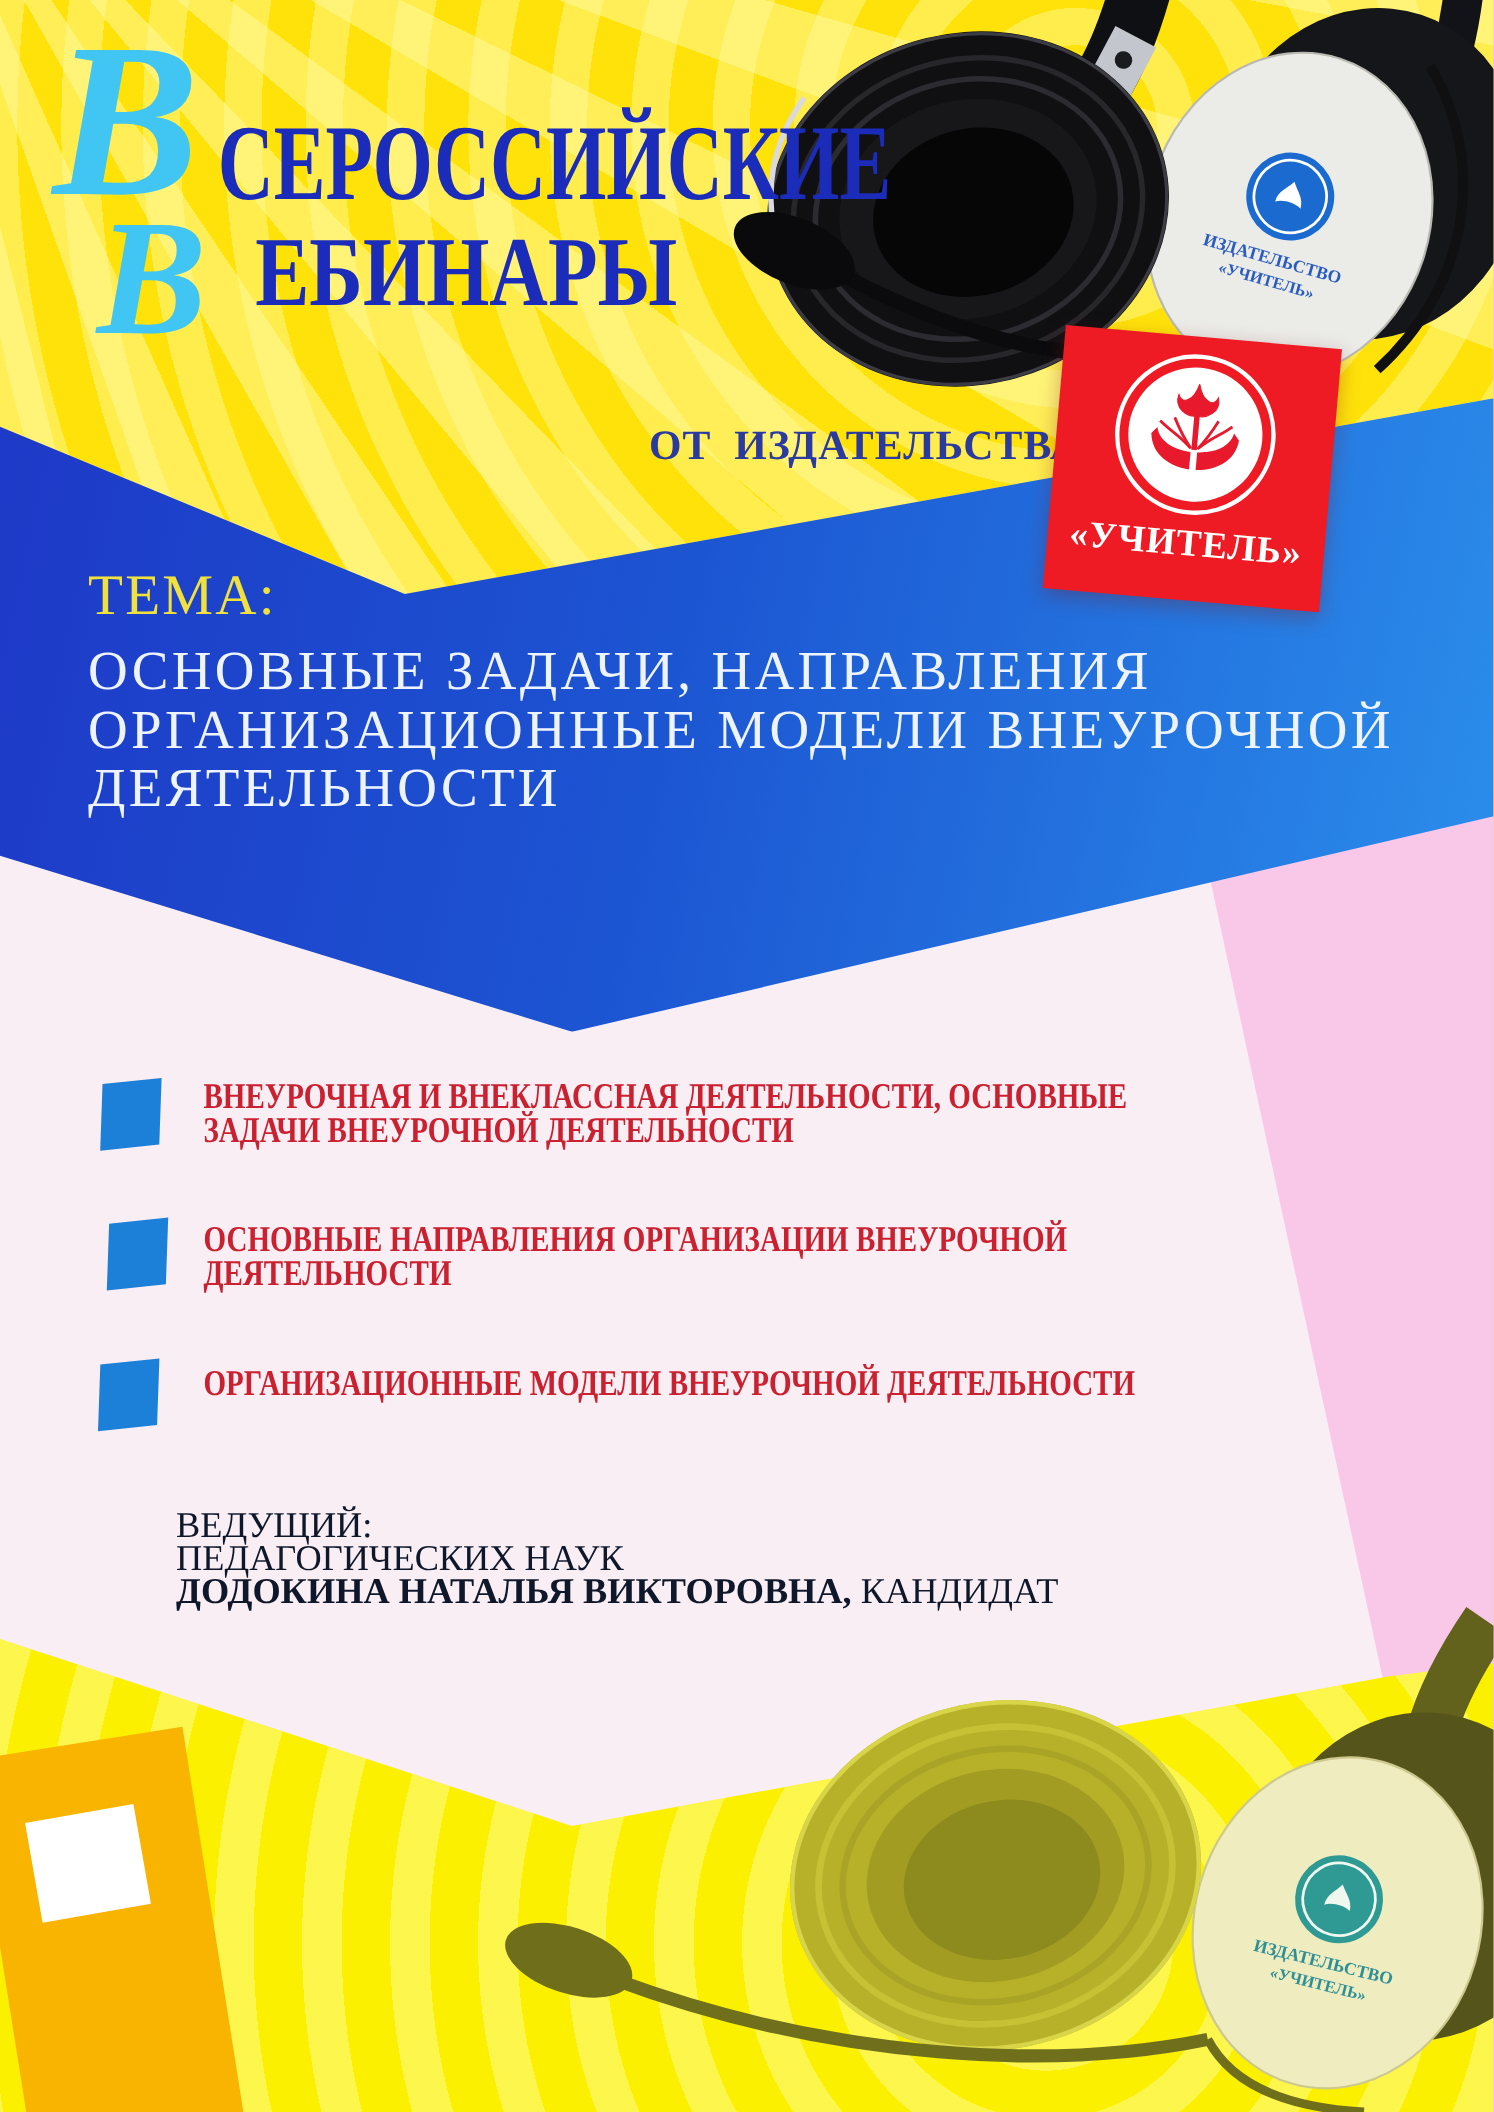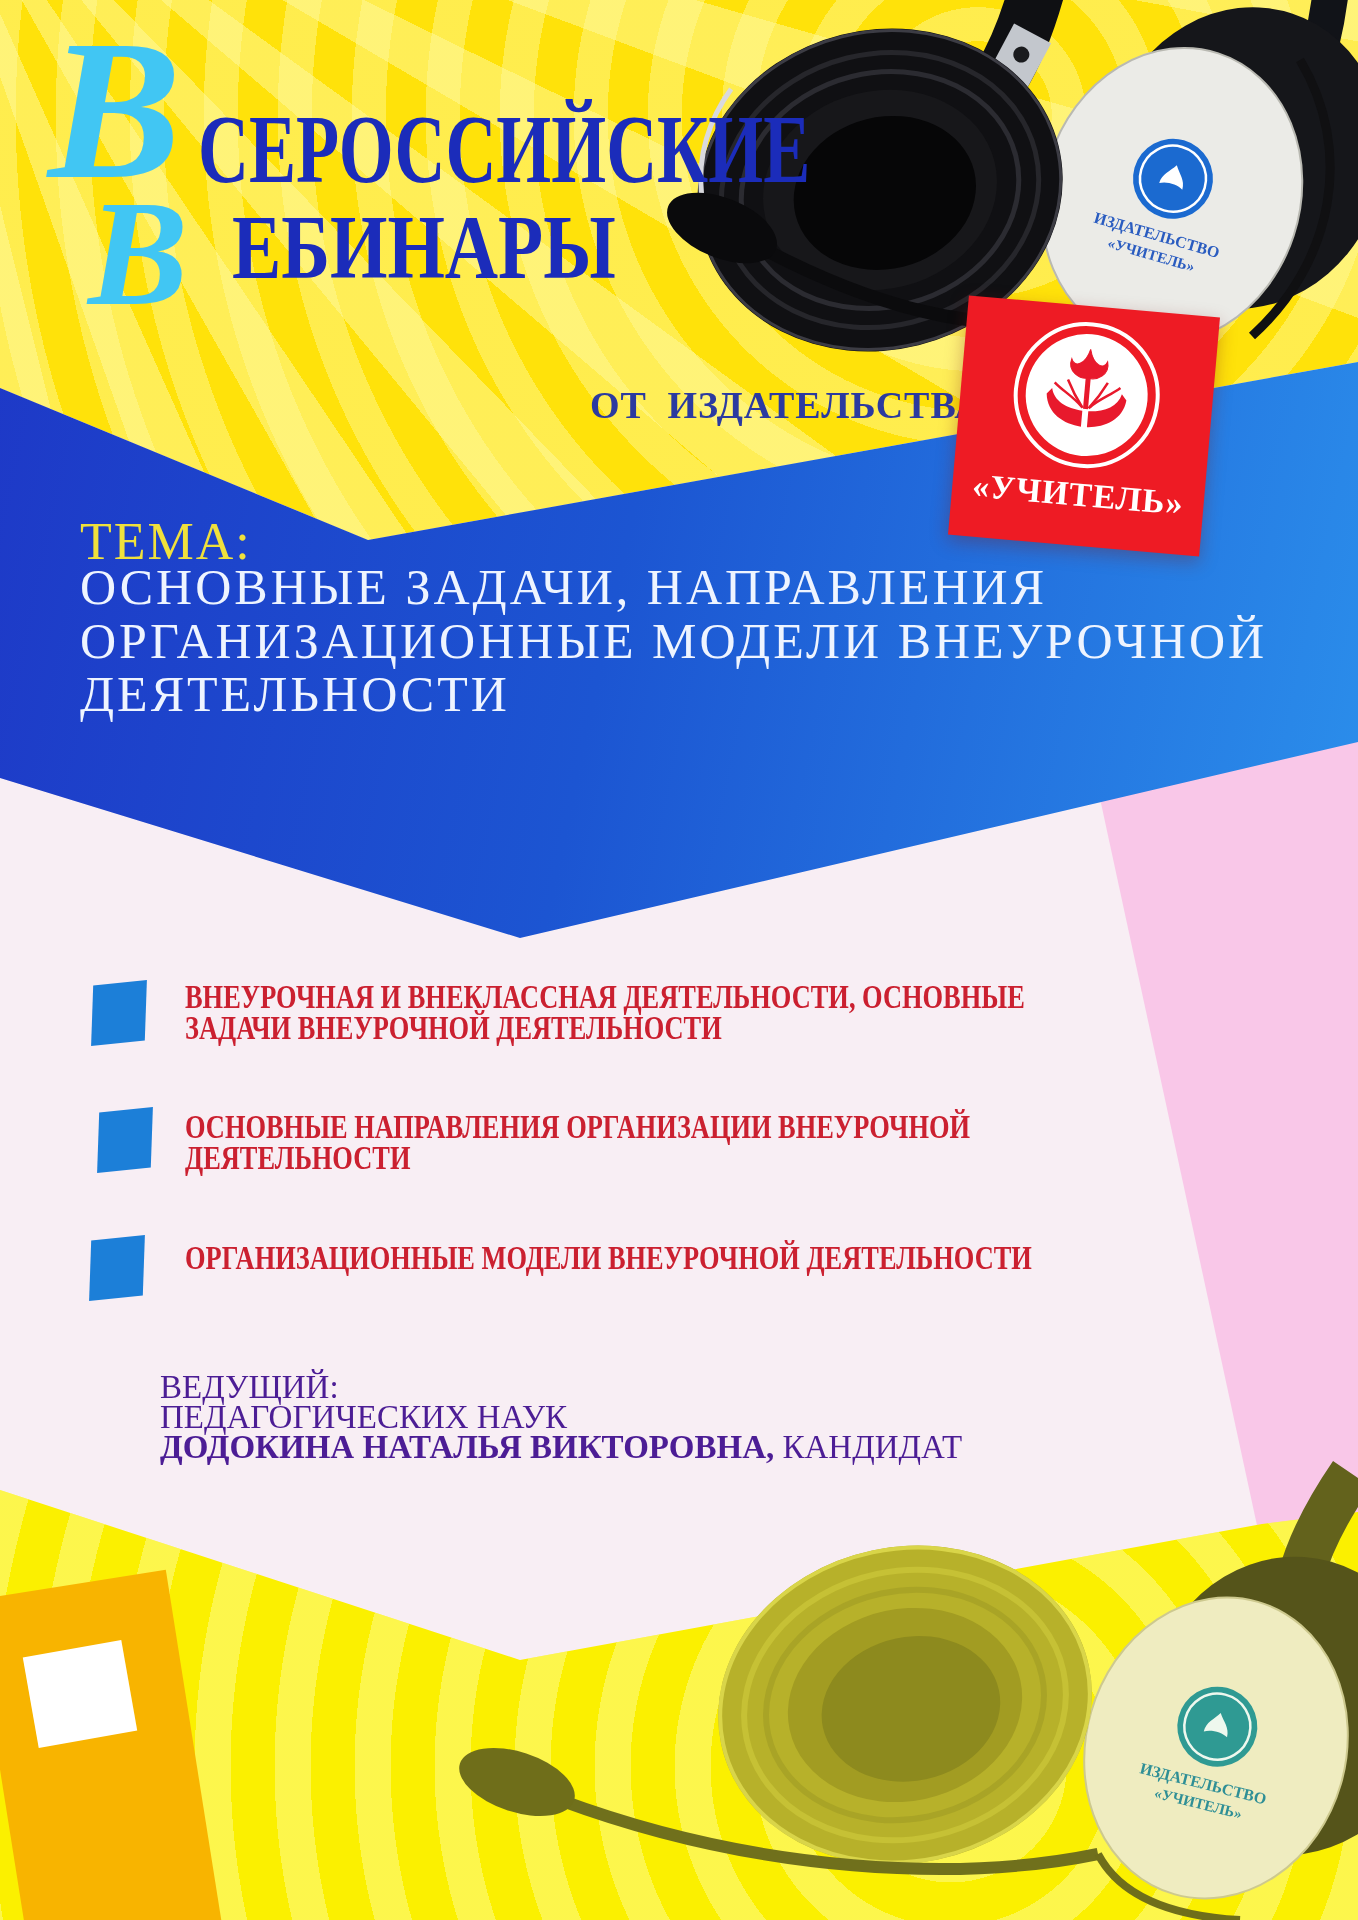--- a/index.html
+++ b/index.html
@@ -76,21 +76,21 @@
     color:#fff;font-size:34px;font-weight:bold;letter-spacing:1px;margin-top:2px;
     white-space:nowrap;
   }
 
   
   .topic-label{
     position:absolute;left:80px;top:512px;
     font-size:52px;color:#f0e13c;letter-spacing:2px;
   }
   .topic-title{
-    position:absolute;left:80px;top:561px;width:1270px;
+    position:absolute;left:80px;top:583px;width:1270px;
     font-size:50px;line-height:53.5px;color:#eef4ff;letter-spacing:3px;
   }
   .topic-title .tline{display:block;}
 
   
   .bullet-square{
     position:absolute;width:54px;height:60px;background:#1c7fd8;
     transform:rotate(-6deg) skewX(-8deg);
   }
   .bs-1{left:92px;top:983px;}
@@ -102,21 +102,21 @@
     transform:scaleX(.8);transform-origin:left top;white-space:nowrap;
   }
   .ai-1{top:982px;}
   .ai-2{top:1112px;}
   .ai-3{top:1243px;}
   .agenda-item .aline{display:block;}
 
   
   .presenter{
     position:absolute;left:160px;top:1372px;
-    color:#4c1d95;font-size:33px;line-height:30px;white-space:nowrap;
+    color:#0f172a;font-size:33px;line-height:30px;white-space:nowrap;
   }
   .presenter .p-name{font-weight:bold;}
   .presenter .pline{display:block;}
 
   
   svg.scene{position:absolute;left:0;top:0;}
   .badge-text{font-family:"Liberation Serif", serif;font-weight:bold;}
 </style>
 </head>
 <body>

